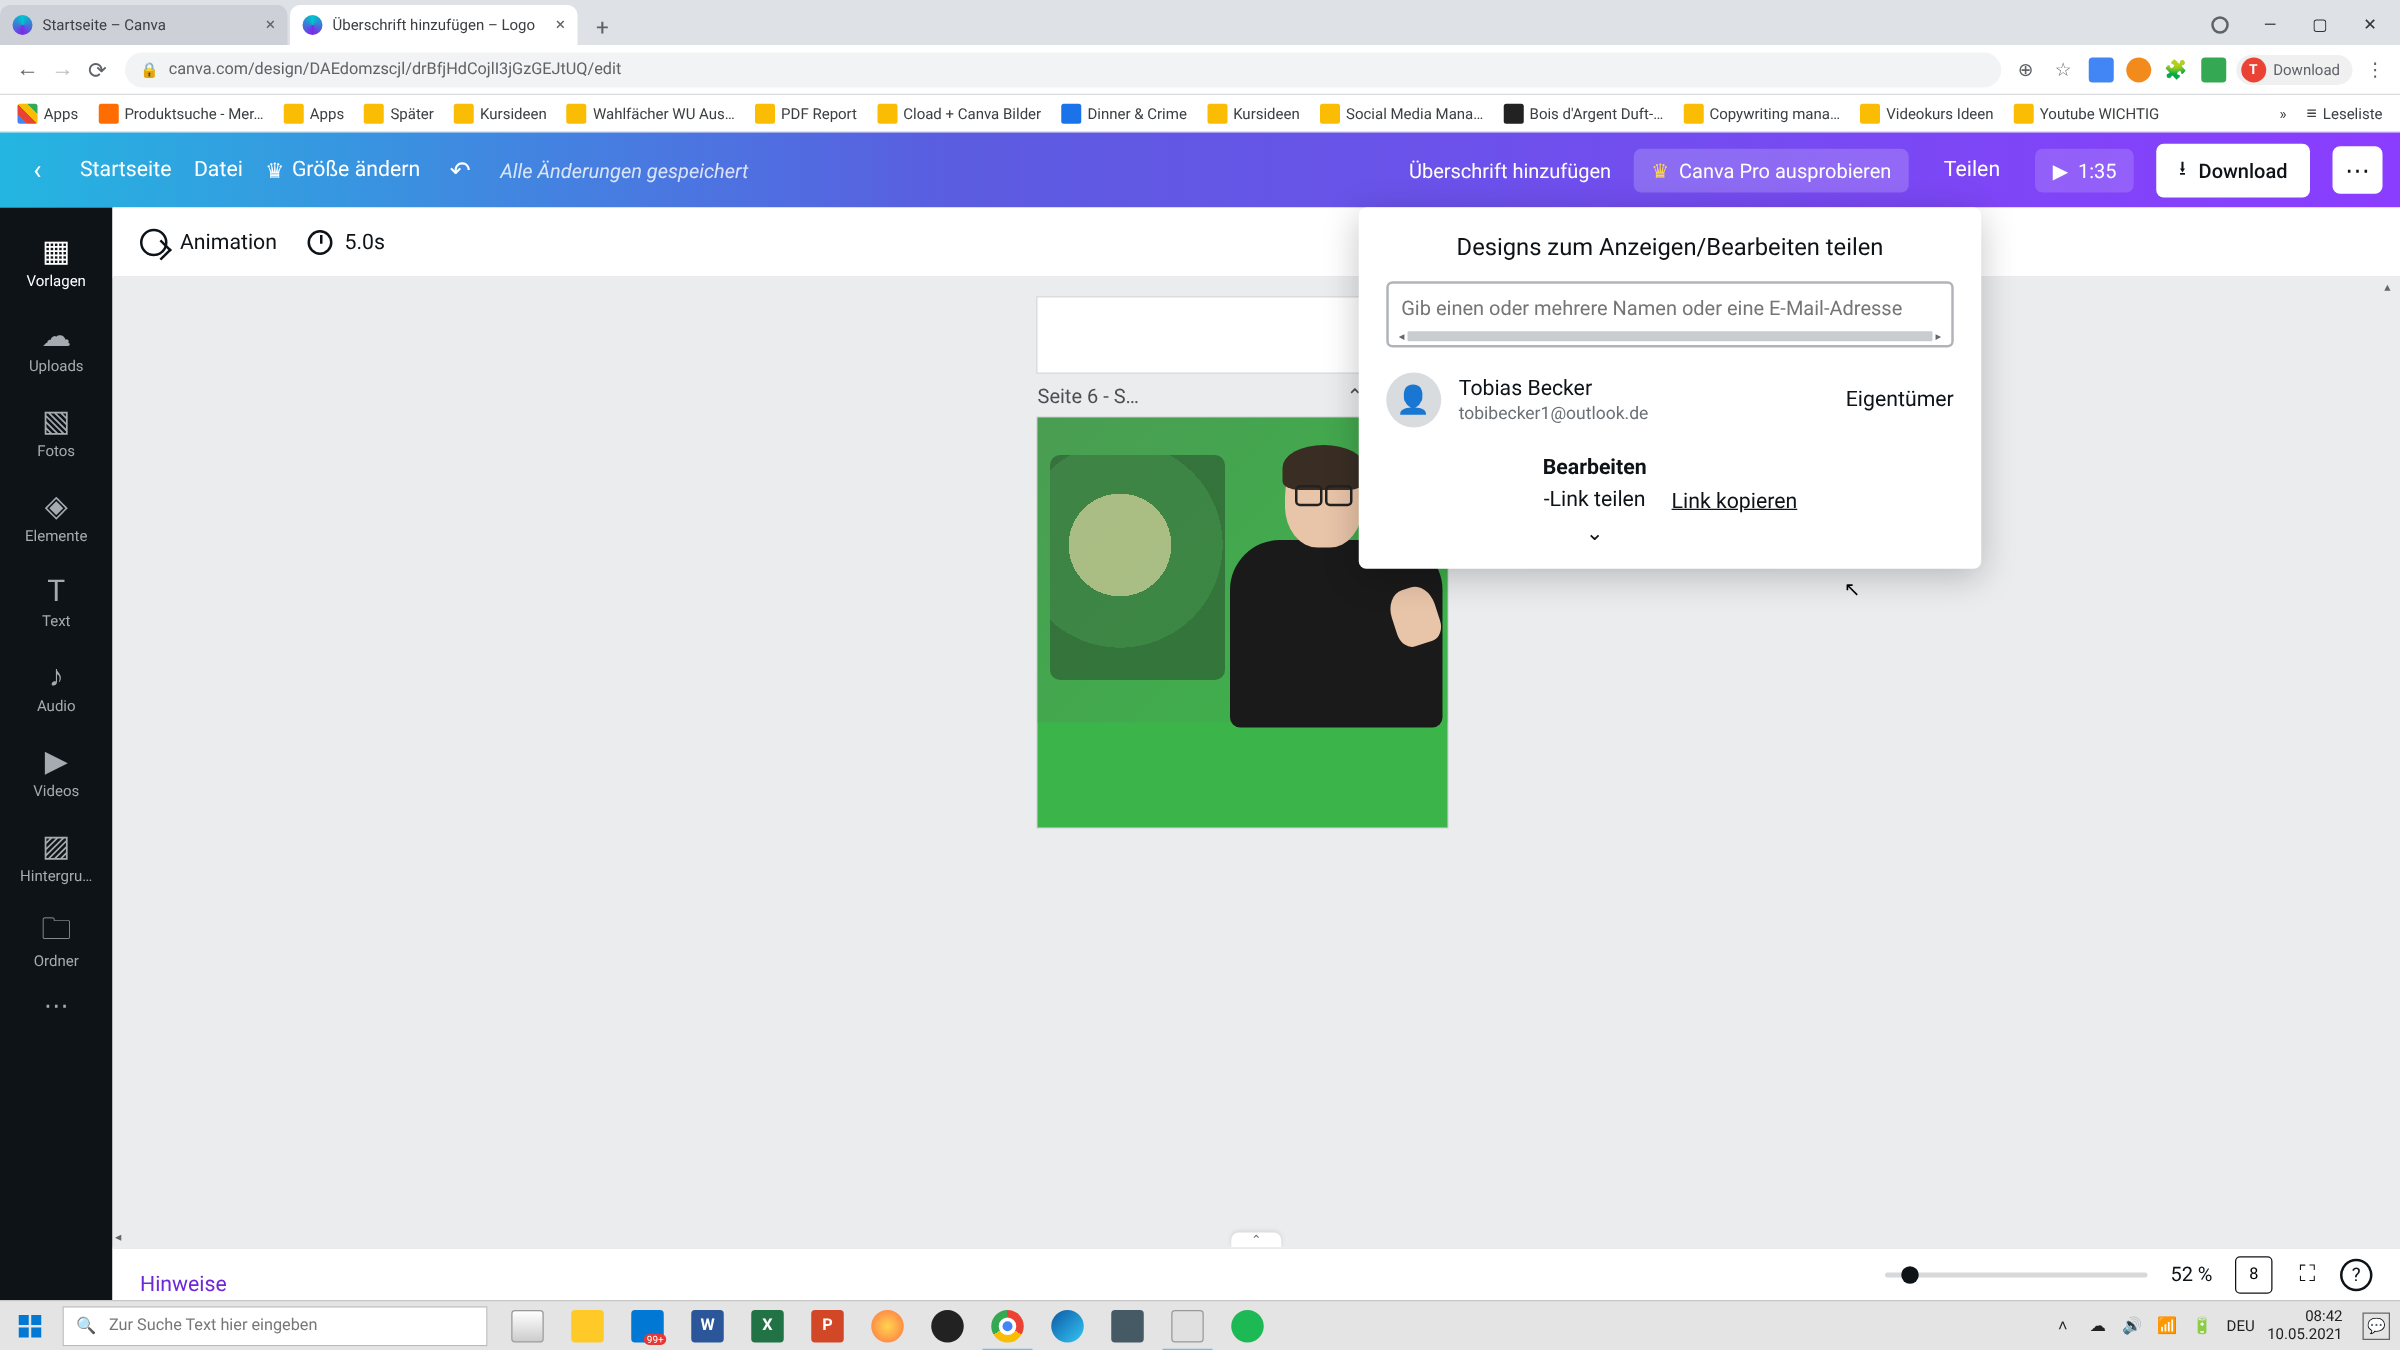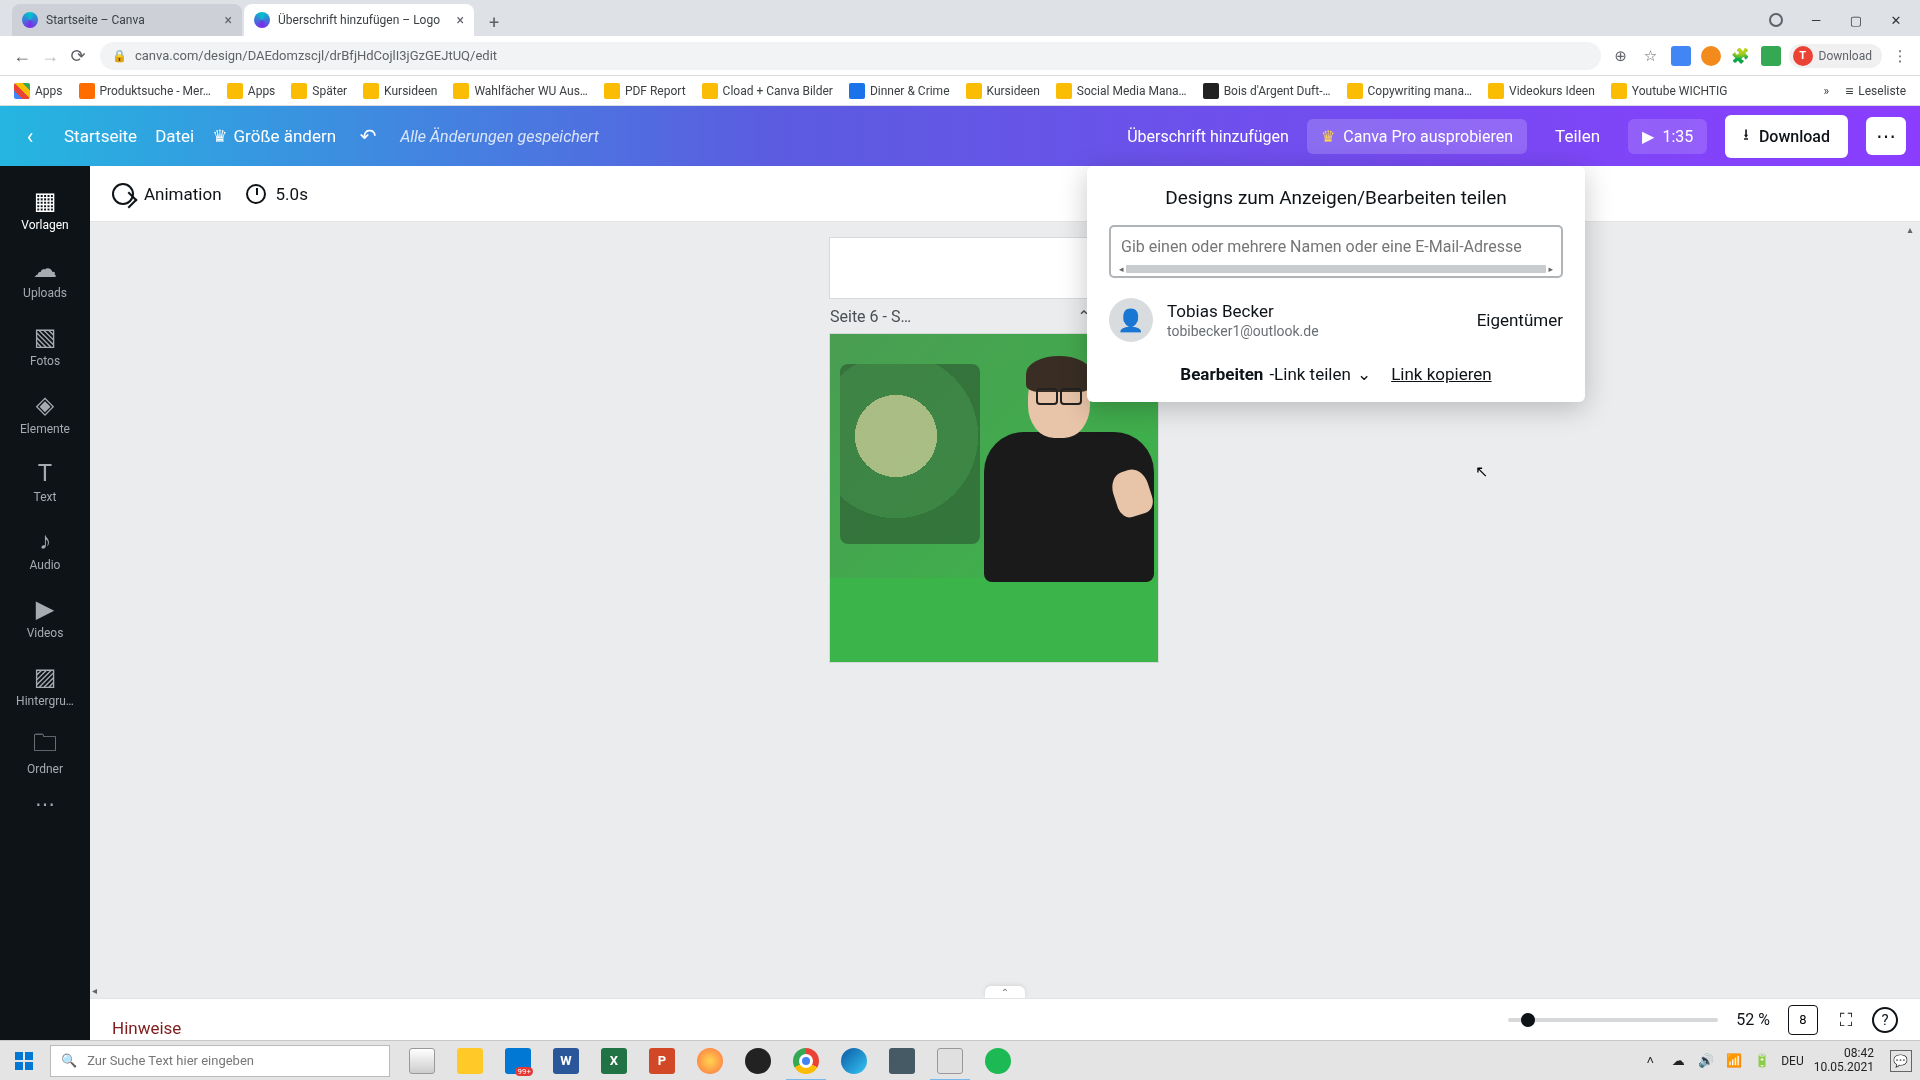--- a/index.html
+++ b/index.html
@@ -1,19 +1,19 @@
 <!DOCTYPE html>
 <html><head>
 <meta charset="utf-8">
 <style>
 * { margin: 0; padding: 0; box-sizing: border-box; font-family: -apple-system, BlinkMacSystemFont, "Segoe UI", Roboto, sans-serif; }
 html, body { width: 1920px; height: 1080px; overflow: hidden; background: #fff; }
 
 
-.browser-top { background: #dee1e6; height: 36px; display: flex; align-items: flex-end; padding-left: 12px; }
+.browser-top { background: #dee1e6; height: 36px; display: flex; align-items: flex-end; padding-left: 0; }
 .tab { background: #fff; height: 32px; border-radius: 8px 8px 0 0; display: flex; align-items: center; padding: 0 10px; margin-right: 2px; font-size: 12px; color: #3c4043; position: relative; min-width: 230px; }
 .tab.inactive { background: #cdd1d7; }
 .tab .favicon { width: 16px; height: 16px; border-radius: 50%; margin-right: 8px; display: inline-flex; align-items: center; justify-content: center; font-size: 10px; }
 .tab .close { margin-left: auto; font-size: 14px; color: #5f6368; }
 .new-tab { width: 28px; height: 28px; display: flex; align-items: center; justify-content: center; font-size: 18px; color: #5f6368; margin-left: 4px; }
 .window-controls { margin-left: auto; display: flex; align-items: center; height: 32px; padding-right: 6px; gap: 4px; }
 .wc { width: 36px; height: 28px; display: flex; align-items: center; justify-content: center; font-size: 13px; color: #333; }
 .wc-dot { width: 14px; height: 14px; border: 2px solid #5f6368; border-radius: 50%; }
 
 .addr-bar { background: #fff; height: 40px; display: flex; align-items: center; padding: 0 8px; border-bottom: 1px solid #dadce0; }
@@ -100,29 +100,29 @@
 .share-scroll { height: 10px; display: flex; align-items: center; margin-top: 4px; }
 .share-scroll .arr { font-size: 9px; color: #666; }
 .share-scroll .track { flex: 1; height: 8px; background: #c9cccf; margin: 0 2px; border-radius: 1px; }
 .share-user { display: flex; align-items: center; margin-top: 20px; gap: 14px; }
 .avatar { width: 44px; height: 44px; border-radius: 50%; background: #d9dcdf; display: flex; align-items: center; justify-content: center; color: #9aa0a6; font-size: 22px; }
 .user-info { flex: 1; }
 .user-name { font-size: 17px; color: #0e1318; }
 .user-email { font-size: 14px; color: #6b7075; margin-top: 2px; }
 .user-role { font-size: 17px; color: #0e1318; text-align: right; }
 .share-footer { display: flex; align-items: center; justify-content: center; gap: 20px; margin-top: 22px; font-size: 17px; }
-.perm { color: #0e1318; display: flex; align-items: center; gap: 6px; }
+.perm { color: #0e1318; display: flex; align-items: center; gap: 6px; flex-direction: column; }
 .perm b { font-weight: 700; }
 .copy-link { color: #0e1318; text-decoration: underline; }
 
 .cursor { position: absolute; top: 462px; left: 1475px; font-size: 16px; color: #000; z-index: 60; pointer-events: none; }
 
 
 .bottom-bar { position: absolute; left: 0; right: 0; bottom: 0; height: 42px; background: #fff; border-top: 1px solid #e3e4e6; display: flex; align-items: center; padding: 0 22px; }
-.notes { font-size: 17px; color: #7f1d1d; margin-top: 16px; }
+.notes { font-size: 17px; color: #6d28d9; margin-top: 16px; }
 .bb-spacer { flex: 1; }
 .zoom-slider { width: 210px; height: 4px; background: #d7d8da; border-radius: 2px; position: relative; margin-right: 18px; }
 .zoom-slider .knob { position: absolute; left: 6%; top: -5px; width: 14px; height: 14px; background: #0e1318; border-radius: 50%; }
 .zoom-pct { font-size: 16px; color: #0e1318; margin-right: 18px; }
 .grid-btn { width: 30px; height: 30px; border: 1.5px solid #0e1318; border-radius: 4px; display: flex; align-items: center; justify-content: center; font-size: 13px; margin-right: 14px; position: relative; }
 .expand-btn { width: 28px; height: 28px; display: flex; align-items: center; justify-content: center; font-size: 18px; color: #0e1318; margin-right: 12px; }
 .help-btn { width: 26px; height: 26px; border: 2px solid #0e1318; border-radius: 50%; display: flex; align-items: center; justify-content: center; font-size: 15px; color: #0e1318; }
 
 .page-handle { position: absolute; left: 50%; bottom: 42px; transform: translateX(-50%); width: 40px; height: 12px; background: #fff; border-radius: 6px 6px 0 0; box-shadow: 0 -1px 4px rgba(0,0,0,0.1); display: flex; align-items: center; justify-content: center; font-size: 10px; color: #6b7075; }
 .scroll-left-arrow { position: absolute; left: 2px; bottom: 44px; font-size: 10px; color: #666; }

